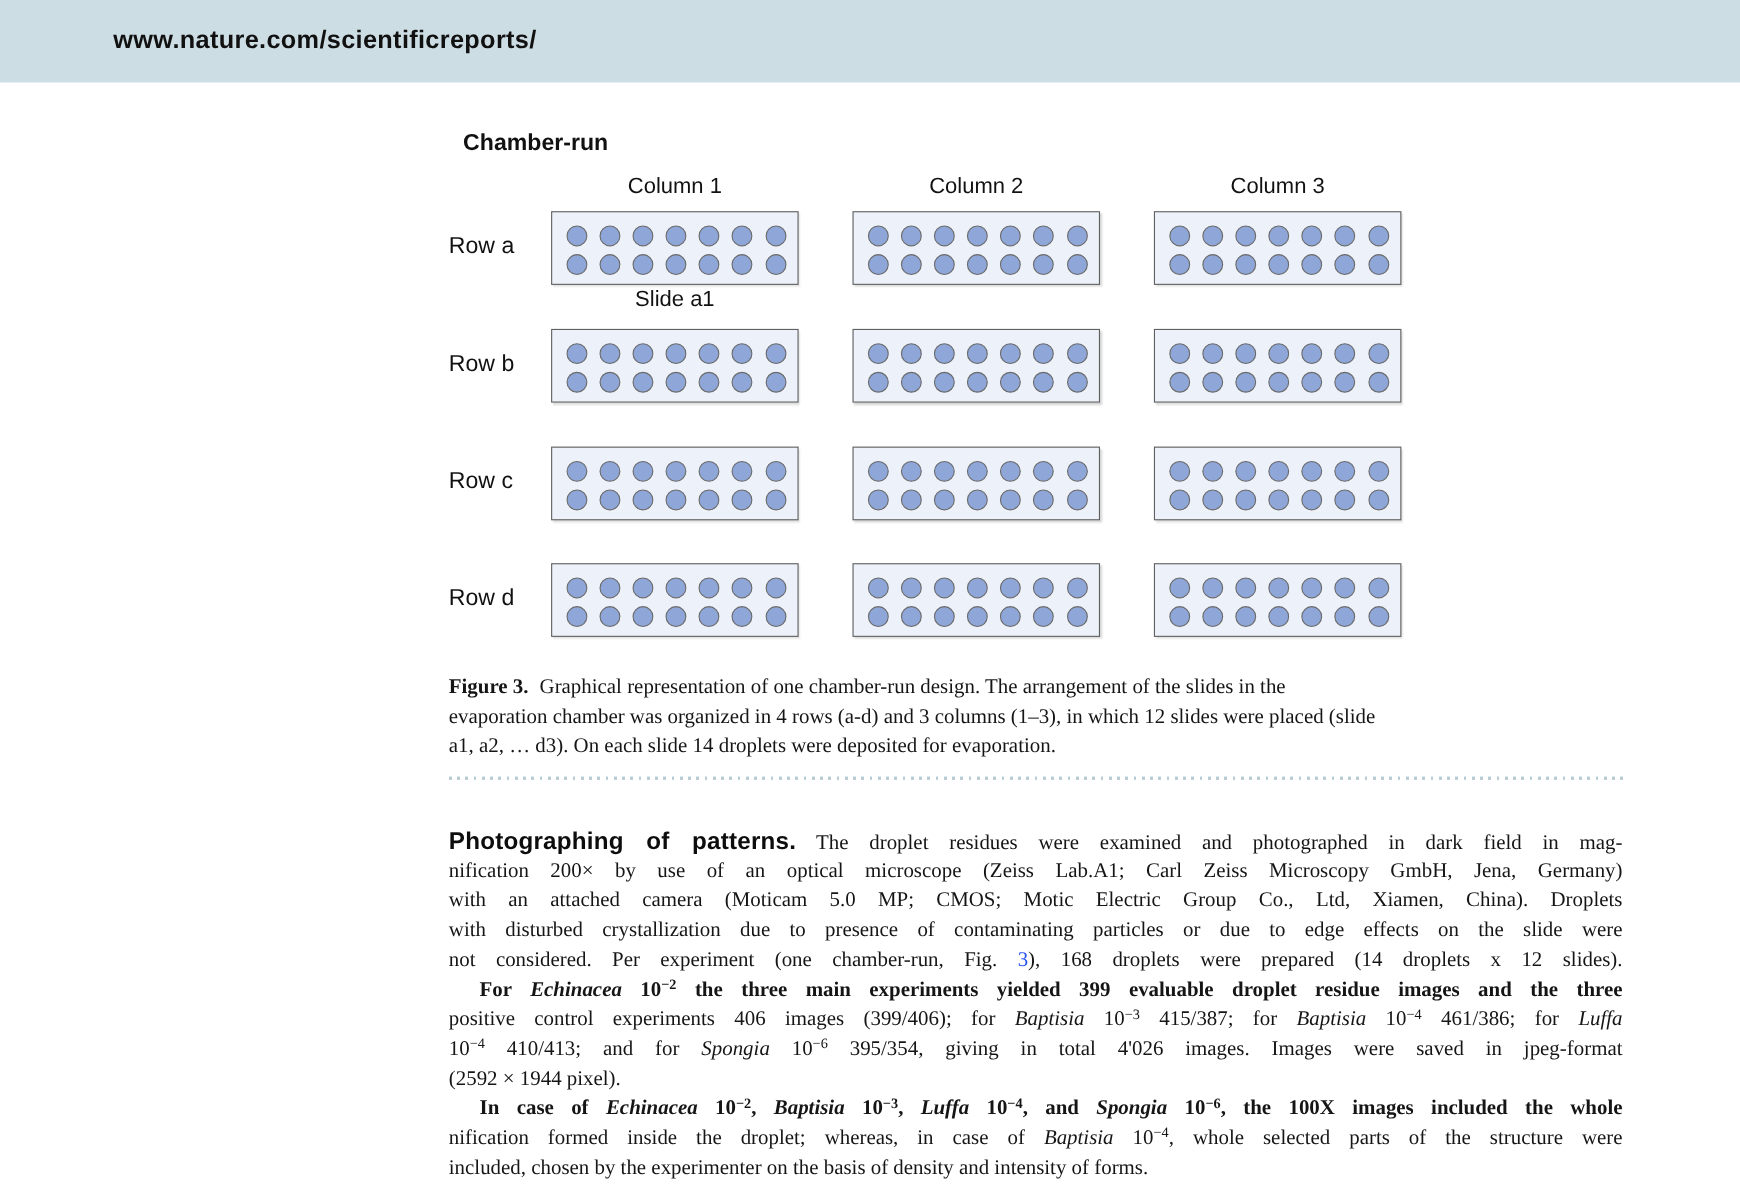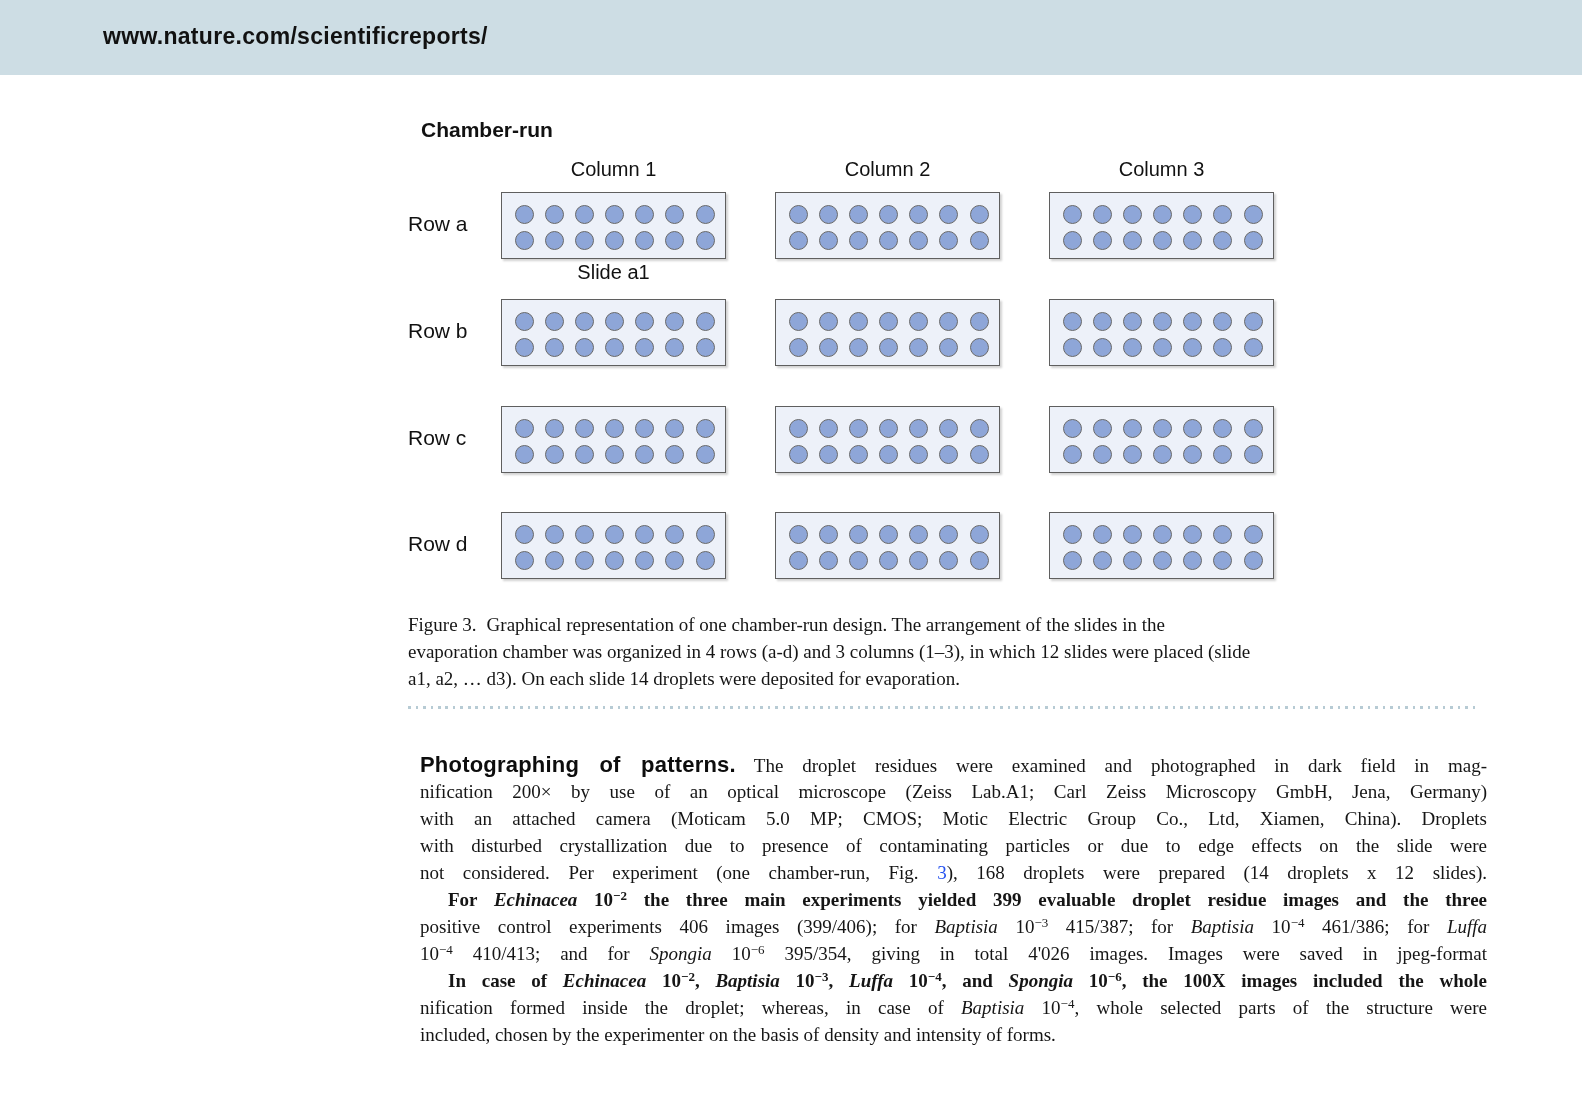--- a/index.html
+++ b/index.html
@@ -25,26 +25,26 @@
     width:225px;height:67px;box-sizing:border-box;
     background:var(--slide-fill);border:1.4px solid var(--slide-border);
     box-shadow:1.5px 2px 2px rgba(0,0,0,0.18);
   }
   .dot{
     position:absolute;width:19px;height:19px;border-radius:50%;box-sizing:border-box;
     background:var(--dot-fill);border:1.7px solid var(--dot-border);
   }
   #slideCaption{width:225px;text-align:center;font-size:20px;}
   #captionBlock{left:408px;top:611px;width:1067px;}
-  #bodyBlock{left:408px;top:751px;width:1067px;margin-left:12px;}
+  #bodyBlock{left:408px;top:751px;width:1067px;}
   .tline{position:relative;height:27px;line-height:27px;font-size:19px;color:#151515;}
   .jl{text-align:justify;text-align-last:justify;}
   .ind{padding-left:28px;box-sizing:border-box;font-weight:bold;}
   .seg-r{}
-  .seg-b{font-weight:normal;margin-right:10px;}
+  .seg-b{font-weight:bold;margin-right:10px;}
   .seg-i{font-style:italic;}
   .seg-sup{font-size:13px;position:relative;top:-6px;}
   .seg-h{
     font-family:"Liberation Sans", sans-serif;font-weight:700;font-size:22px;
     margin-right:18px;letter-spacing:.2px;color:#0d0d0d;
   }
   .seg-link{color:var(--link);cursor:pointer;}
   #sectionDivider{
     left:408px;top:706px;width:1069px;height:3px;
     background-image:repeating-linear-gradient(90deg,var(--divider) 0 2.5px,transparent 2.5px 7.5px);
@@ -277,16 +277,17 @@
 
 <div id="bodyBlock" class="abs">
     <div class="tline jl"><span class="seg-h">Photographing of patterns.</span><span class="seg-r">The droplet residues were examined and photographed in dark field in mag-</span></div>
     <div class="tline jl"><span class="seg-r">nification 200× by use of an optical microscope (Zeiss Lab.A1; Carl Zeiss Microscopy GmbH, Jena, Germany)</span></div>
     <div class="tline jl"><span class="seg-r">with an attached camera (Moticam 5.0 MP; CMOS; Motic Electric Group Co., Ltd, Xiamen, China). Droplets</span></div>
     <div class="tline jl"><span class="seg-r">with disturbed crystallization due to presence of contaminating particles or due to edge effects on the slide were</span></div>
     <div class="tline jl"><span class="seg-r">not considered. Per experiment (one chamber-run, Fig. </span><span class="seg-link">3</span><span class="seg-r">), 168 droplets were prepared (14 droplets x 12 slides).</span></div>
     <div class="tline jl ind"><span class="seg-r">For </span><span class="seg-i">Echinacea</span><span class="seg-r"> 10</span><span class="seg-sup">−2</span><span class="seg-r"> the three main experiments yielded 399 evaluable droplet residue images and the three</span></div>
     <div class="tline jl"><span class="seg-r">positive control experiments 406 images (399/406); for </span><span class="seg-i">Baptisia</span><span class="seg-r"> 10</span><span class="seg-sup">−3</span><span class="seg-r"> 415/387; for </span><span class="seg-i">Baptisia</span><span class="seg-r"> 10</span><span class="seg-sup">−4</span><span class="seg-r"> 461/386; for </span><span class="seg-i">Luffa</span></div>
     <div class="tline jl"><span class="seg-r">10</span><span class="seg-sup">−4</span><span class="seg-r"> 410/413; and for </span><span class="seg-i">Spongia</span><span class="seg-r"> 10</span><span class="seg-sup">−6</span><span class="seg-r"> 395/354, giving in total 4'026 images. Images were saved in jpeg-format</span></div>
+    <div class="tline"><span class="seg-r">(2592 × 1944 pixel).</span></div>
     <div class="tline jl ind"><span class="seg-r">In case of </span><span class="seg-i">Echinacea</span><span class="seg-r"> 10</span><span class="seg-sup">−2</span><span class="seg-r">, </span><span class="seg-i">Baptisia</span><span class="seg-r"> 10</span><span class="seg-sup">−3</span><span class="seg-r">, </span><span class="seg-i">Luffa</span><span class="seg-r"> 10</span><span class="seg-sup">−4</span><span class="seg-r">, and </span><span class="seg-i">Spongia</span><span class="seg-r"> 10</span><span class="seg-sup">−6</span><span class="seg-r">, the 100X images included the whole</span></div>
     <div class="tline jl"><span class="seg-r">nification formed inside the droplet; whereas, in case of </span><span class="seg-i">Baptisia</span><span class="seg-r"> 10</span><span class="seg-sup">−4</span><span class="seg-r">, whole selected parts of the structure were</span></div>
     <div class="tline"><span class="seg-r">included, chosen by the experimenter on the basis of density and intensity of forms.</span></div>
   </div>
 
 </body></html>

